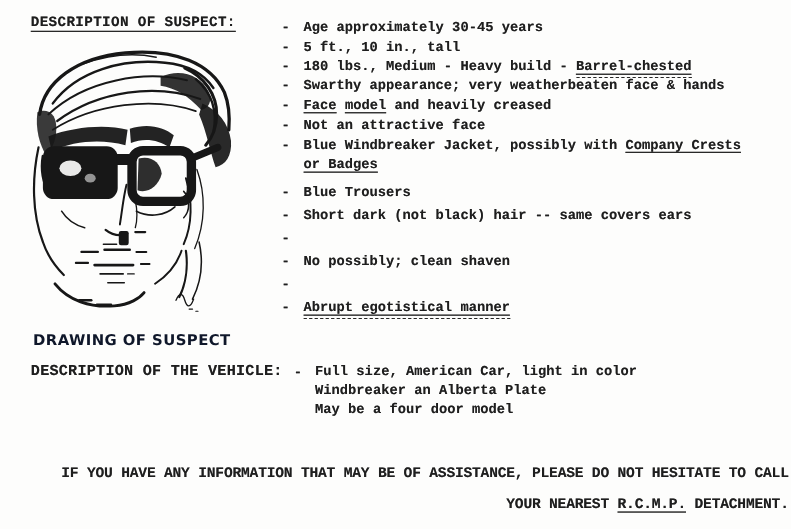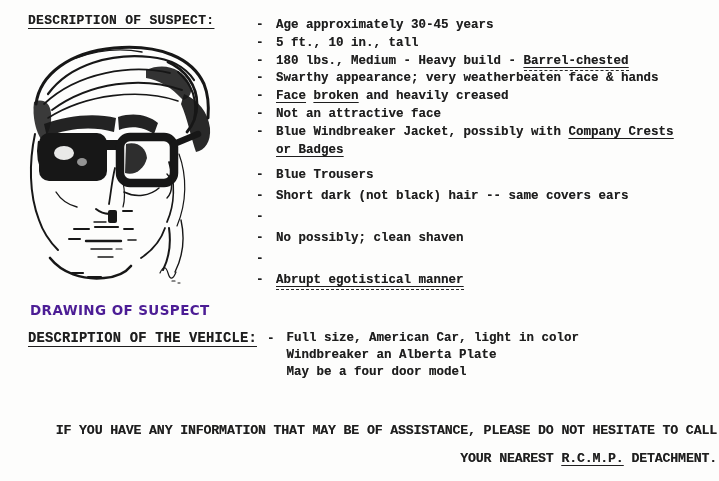--- a/index.html
+++ b/index.html
@@ -15,37 +15,37 @@
     position:absolute;
     font-size:13px;font-weight:700;letter-spacing:.3px;
     text-decoration:underline;text-decoration-thickness:1.4px;text-underline-offset:4px;
     white-space:nowrap;
   }
   #suspect-heading{ left:28px; top:13px; }
   #sketch-wrap{ position:absolute; left:20px; top:40px; width:218px; height:254px; }
   #drawing-caption{
     position:absolute; left:30px; top:302px;
     font-family:"DejaVu Sans","Liberation Sans",sans-serif;
-    font-weight:800; font-size:13.5px; letter-spacing:.4px; color:#4c1d95;
+    font-weight:800; font-size:13.5px; letter-spacing:.4px; color:#0f172a;
     white-space:nowrap;
   }
   #suspect-list{ position:absolute; left:256px; top:18px; width:460px; }
   .row{ display:flex; font-size:12.5px; font-weight:600; white-space:pre; }
   .row-n{ height:17.8px; }
   .row-w{ height:21px; }
   .dash{ width:20px; flex:0 0 20px; }
   .u-solid{ text-decoration:underline; text-decoration-thickness:1.3px; text-underline-offset:3px; }
   .u-ddash{
     text-decoration:underline; text-decoration-thickness:1.3px; text-underline-offset:3px;
     border-bottom:1.4px dashed #262626; padding-bottom:2px;
   }
   #vehicle{ position:absolute; left:28px; top:331px; display:flex; align-items:flex-start; }
   #vehicle .sect-heading-inline{
     font-size:13.8px;font-weight:700;letter-spacing:.2px;
-    text-decoration:underline;text-decoration-thickness:1.4px;text-underline-offset:4px;
+    text-decoration-thickness:1.4px;text-underline-offset:4px;
     white-space:nowrap;
   }
   #vehicle .vdash{ font-size:12.5px; font-weight:700; padding:1px 12px 0 10px; }
   .vline{ font-size:12.5px; font-weight:600; height:17.2px; white-space:pre; }
   #footer{ position:absolute; left:22px; top:423px; width:695px; }
   #footer div{ font-size:13.3px; font-weight:700; letter-spacing:-.2px; height:28px; white-space:nowrap;text-align:right; }
   svg .st{ stroke:#171717; fill:none; stroke-linecap:round; stroke-linejoin:round; }
   svg .fl{ fill:#171717; stroke:none; }
 </style>
 </head>
@@ -127,21 +127,21 @@
     </svg>
   </div>
 
   <div id="drawing-caption">DRAWING OF SUSPECT</div>
 
   <div id="suspect-list" class="ink">
       <div class="row row-n"><span class="dash">-</span><span><span>Age approximately 30-45 years</span></span></div>
       <div class="row row-n"><span class="dash">-</span><span><span>5 ft., 10 in., tall</span></span></div>
       <div class="row row-n"><span class="dash">-</span><span><span>180 lbs., Medium - Heavy build - </span><span class="u-ddash">Barrel-chested</span></span></div>
       <div class="row row-n"><span class="dash">-</span><span><span>Swarthy appearance; very weatherbeaten face &amp; hands</span></span></div>
-      <div class="row row-n"><span class="dash">-</span><span><span class="u-solid">Face</span><span> </span><span class="u-solid">broken</span><span> and heavily creased</span></span></div>
+      <div class="row row-n"><span class="dash">-</span><span><span class="u-solid">Face</span><span> </span><span class="u-solid">model</span><span> and heavily creased</span></span></div>
       <div class="row row-n"><span class="dash">-</span><span><span>Not an attractive face</span></span></div>
       <div class="row row-n"><span class="dash">-</span><span><span>Blue Windbreaker Jacket, possibly with </span><span class="u-solid">Company Crests</span></span></div>
       <div class="row row-n"><span class="dash"></span><span><span class="u-solid">or Badges</span></span></div>
       <div class="row row-w" style="margin-top: 8px;"><span class="dash">-</span><span><span>Blue Trousers</span></span></div>
       <div class="row row-w"><span class="dash">-</span><span><span>Short dark (not black) hair -- same covers ears</span></span></div>
       <div class="row row-w"><span class="dash">-</span></div>
       <div class="row row-w"><span class="dash">-</span><span><span>No possibly; clean shaven</span></span></div>
       <div class="row row-w"><span class="dash">-</span></div>
       <div class="row row-w"><span class="dash">-</span><span><span class="u-ddash">Abrupt egotistical manner</span></span></div>
     </div>

